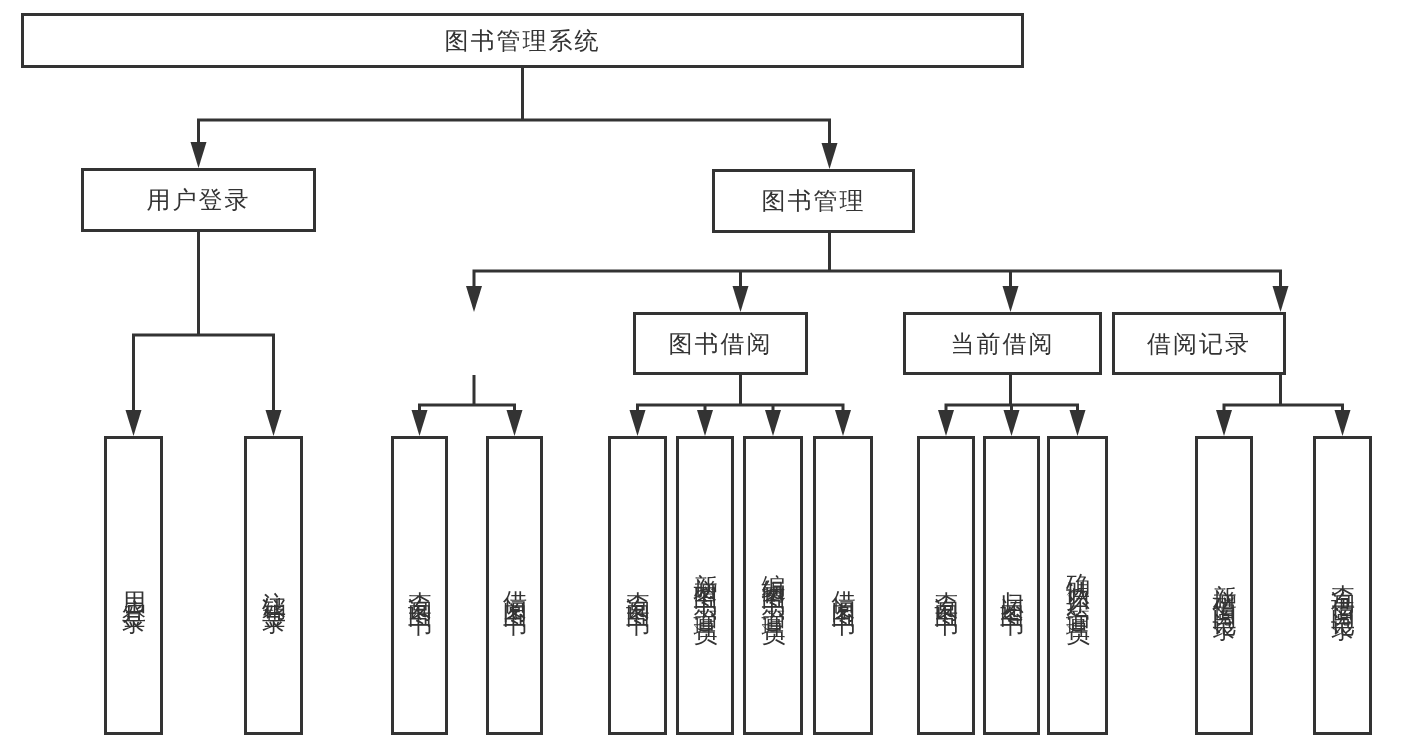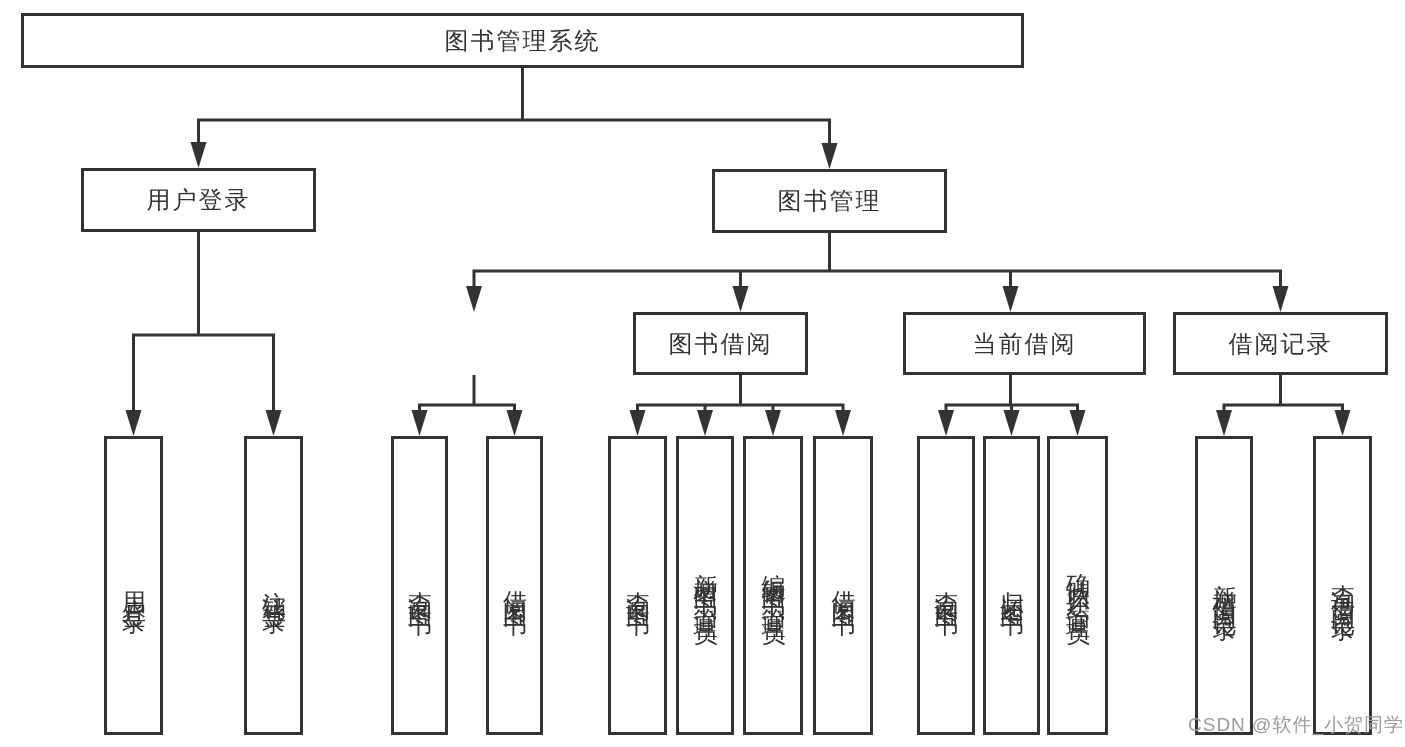--- a/index.html
+++ b/index.html
@@ -122,31 +122,31 @@
     </g>
   </svg>
 
   <div class="node hnode" style="left:21px;top:13px;width:1003px;height:55px">
     <span class="hlabel">图书管理系统</span>
   </div>
 
   <div class="node hnode" style="left:81px;top:168px;width:235px;height:64px">
     <span class="hlabel">用户登录</span>
   </div>
-  <div class="node hnode" style="left:712px;top:169px;width:235px;height:64px">
+  <div class="node hnode" style="left:712px;top:169px;width:203px;height:64px">
     <span class="hlabel">图书管理</span>
   </div>
 
   <div class="node hnode" style="left:633px;top:312px;width:175px;height:63px">
     <span class="hlabel">图书借阅</span>
   </div>
-  <div class="node hnode" style="left:903px;top:312px;width:243px;height:63px">
+  <div class="node hnode" style="left:903px;top:312px;width:199px;height:63px">
     <span class="hlabel">当前借阅</span>
   </div>
-  <div class="node hnode" style="left:1173px;top:312px;width:215px;height:63px">
+  <div class="node hnode" style="left:1112px;top:312px;width:174px;height:63px">
     <span class="hlabel">借阅记录</span>
   </div>
 
   <div class="node vnode" style="left:104px;top:436px;width:59px;height:299px">
     <span class="vlabel">用户登录</span>
   </div>
   <div class="node vnode" style="left:244px;top:436px;width:59px;height:299px">
     <span class="vlabel">注销登录</span>
   </div>
 
@@ -180,15 +180,14 @@
     <span class="vlabel">确认归还（管理员）</span>
   </div>
 
   <div class="node vnode" style="left:1195px;top:436px;width:58px;height:299px">
     <span class="vlabel">新增借阅记录</span>
   </div>
   <div class="node vnode" style="left:1313px;top:436px;width:59px;height:299px">
     <span class="vlabel">查询借阅记录</span>
   </div>
 
-  <div class="watermark">CSDN @软件_小贺同学</div>
 
 </div>
 
 </body></html>

